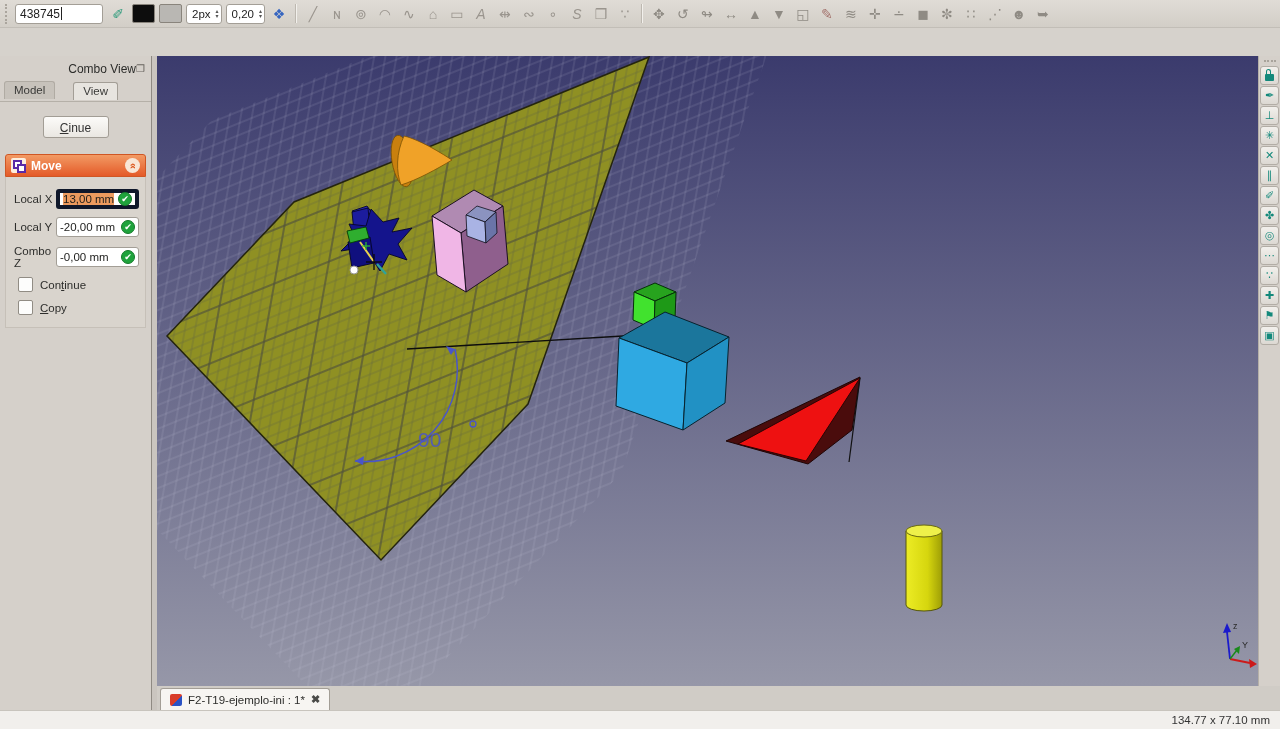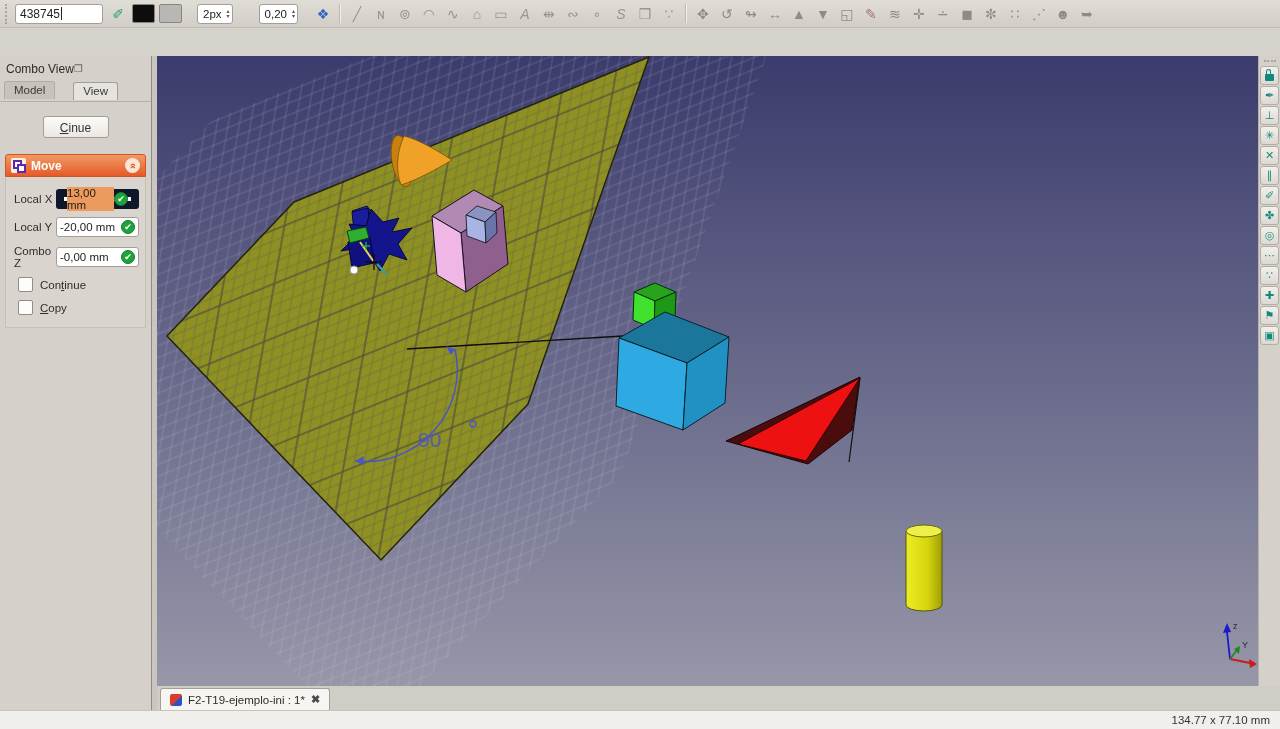--- a/index.html
+++ b/index.html
@@ -20,27 +20,27 @@
     display:flex;align-items:center;padding:0 5px;gap:5px;margin:0 5px;width:142px;box-sizing:border-box;font-size:12px;color:#222}
   .wb-icon{color:#e39a1c;font-size:12px}
   .wb-label{flex:1}
   .combo-arrows{display:flex;flex-direction:column;font-size:6px;line-height:5px;color:#555;
     border-left:1px solid #c9c5bf;padding-left:4px;height:16px;justify-content:center}
   .cmd-input{width:88px;height:20px;background:#fff;border:1px solid #a39e96;border-radius:3px;
     font-size:12px;color:#222;display:flex;align-items:center;padding:0 4px;margin:0 3px;box-sizing:border-box}
   .caret{width:1px;height:13px;background:#222;margin-left:1px}
   .swatch{width:21px;height:17px;border:1px solid #89847c;border-radius:2px;margin:0 2px;flex:0 0 auto}
   .spin{height:20px;background:#fff;border:1px solid #a39e96;border-radius:3px;display:flex;
-    align-items:center;font-size:11.5px;color:#222;padding:0 2px 0 5px;margin:0 13px;box-sizing:border-box}
+    align-items:center;font-size:11.5px;color:#222;padding:0 2px 0 5px;margin:0 2px;box-sizing:border-box}
   .spin .arrows{display:flex;flex-direction:column;font-size:6px;line-height:5px;color:#555;margin-left:5px}
   .mini-icon-btn{width:24px;height:24px;display:flex;align-items:center;justify-content:center;font-size:14px}
   
   #sidebar{position:absolute;top:56px;left:0;width:152px;height:654px;background:#d5d0ca;
     border-right:1px solid #8f8a83;box-sizing:border-box}
-  .cv-header{height:19px;display:flex;justify-content:flex-start;align-items:center;
+  .cv-header{height:19px;display:flex;justify-content:flex-end;align-items:center;
     padding:3px 6px 0;font-size:12px;color:#2c2c2a}
   .cv-float{font-size:10px;color:#6a6660}
   .cv-tabs{display:flex;padding-left:4px;height:20px;border-bottom:1px solid #b5b0a8;margin-top:3px}
   .cv-tab{font-size:11.5px;padding:2px 9px 0;border:1px solid #b0aba3;border-bottom:none;
     border-radius:3px 3px 0 0;background:#c7c2bb;color:#3a3a38;margin-right:18px;height:18px;box-sizing:border-box}
   .cv-tab.active{background:#e7e4df;position:relative;top:1px;border-color:#a39e96}
   .cv-content{padding-top:14px}
   .close-btn{display:block;margin:0 auto;width:66px;height:22px;
     background:linear-gradient(#fcfbf9,#eae7e2);border:1px solid #a29d95;border-radius:3px;
     font-size:12px;color:#333;text-align:center;line-height:20px}
@@ -52,21 +52,21 @@
   .move-icon::after{content:"";position:absolute;left:6px;top:6px;width:5px;height:5px;border:2px solid #5a2aa8;background:#fff}
   .move-title{color:#fff;font-weight:bold;font-size:12px;flex:1}
   .collapse-btn{width:15px;height:15px;border-radius:50%;background:#f8e6d6;color:#dd5a20;
     display:flex;align-items:center;justify-content:center;font-size:11px;font-weight:bold}
   .collapse-btn span{display:block;transform:rotate(-90deg)}
   .move-body{background:#d9d4cd;border:1px solid #c6c0b8;border-top:none;padding:12px 6px 12px 8px}
   .field-row{display:flex;align-items:center;margin-bottom:8px;gap:0}
   .field-label{width:42px;font-size:11.5px;color:#2e2e2c;flex:0 0 auto}
   .field-box{flex:1;height:20px;background:#fff;border:1px solid #a39e96;border-radius:3px;
     display:flex;align-items:center;padding:0 3px;font-size:11.5px;color:#1d1d1b;box-sizing:border-box}
-  .field-box.focused{border:8px solid #0f172a}
+  .field-box.focused{border:4px solid #0f172a}
   .sel{background:#ec9a5e}
   .check-badge{width:14px;height:14px;border-radius:50%;background:#1fa33c;color:#fff;font-size:9px;
     display:flex;align-items:center;justify-content:center;margin-left:auto;flex:0 0 auto;border:1px solid #157a2b;box-sizing:border-box}
   .chk-row{display:flex;align-items:center;gap:7px;margin:8px 0 0 4px;font-size:11.5px;color:#2e2e2c}
   .chk-box{width:13px;height:13px;background:#fdfdfc;border:1px solid #918c84;border-radius:2px;flex:0 0 auto}
   .key{text-decoration:underline}
   
   #viewport{position:absolute;left:157px;top:56px;width:1101px;height:630px}
   #splitter{position:absolute;left:152px;top:56px;width:5px;height:654px;background:#cac5bf;border-right:1px solid #9b968f}
   

